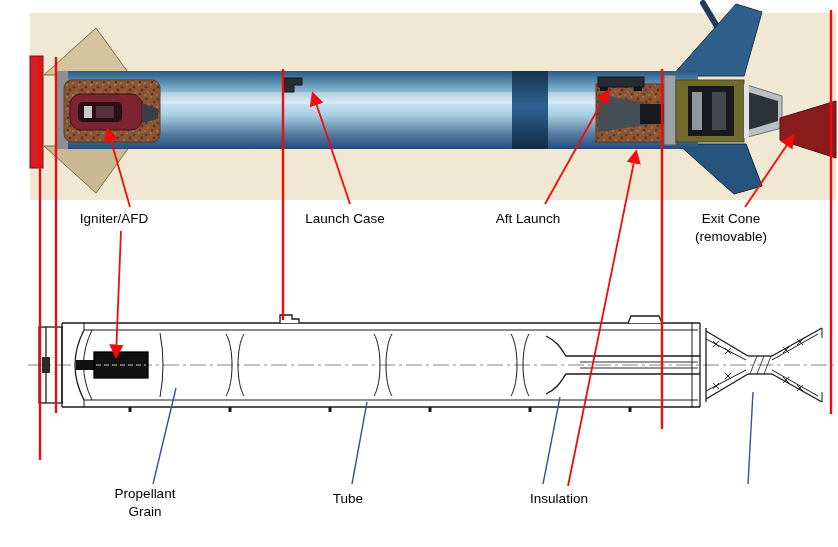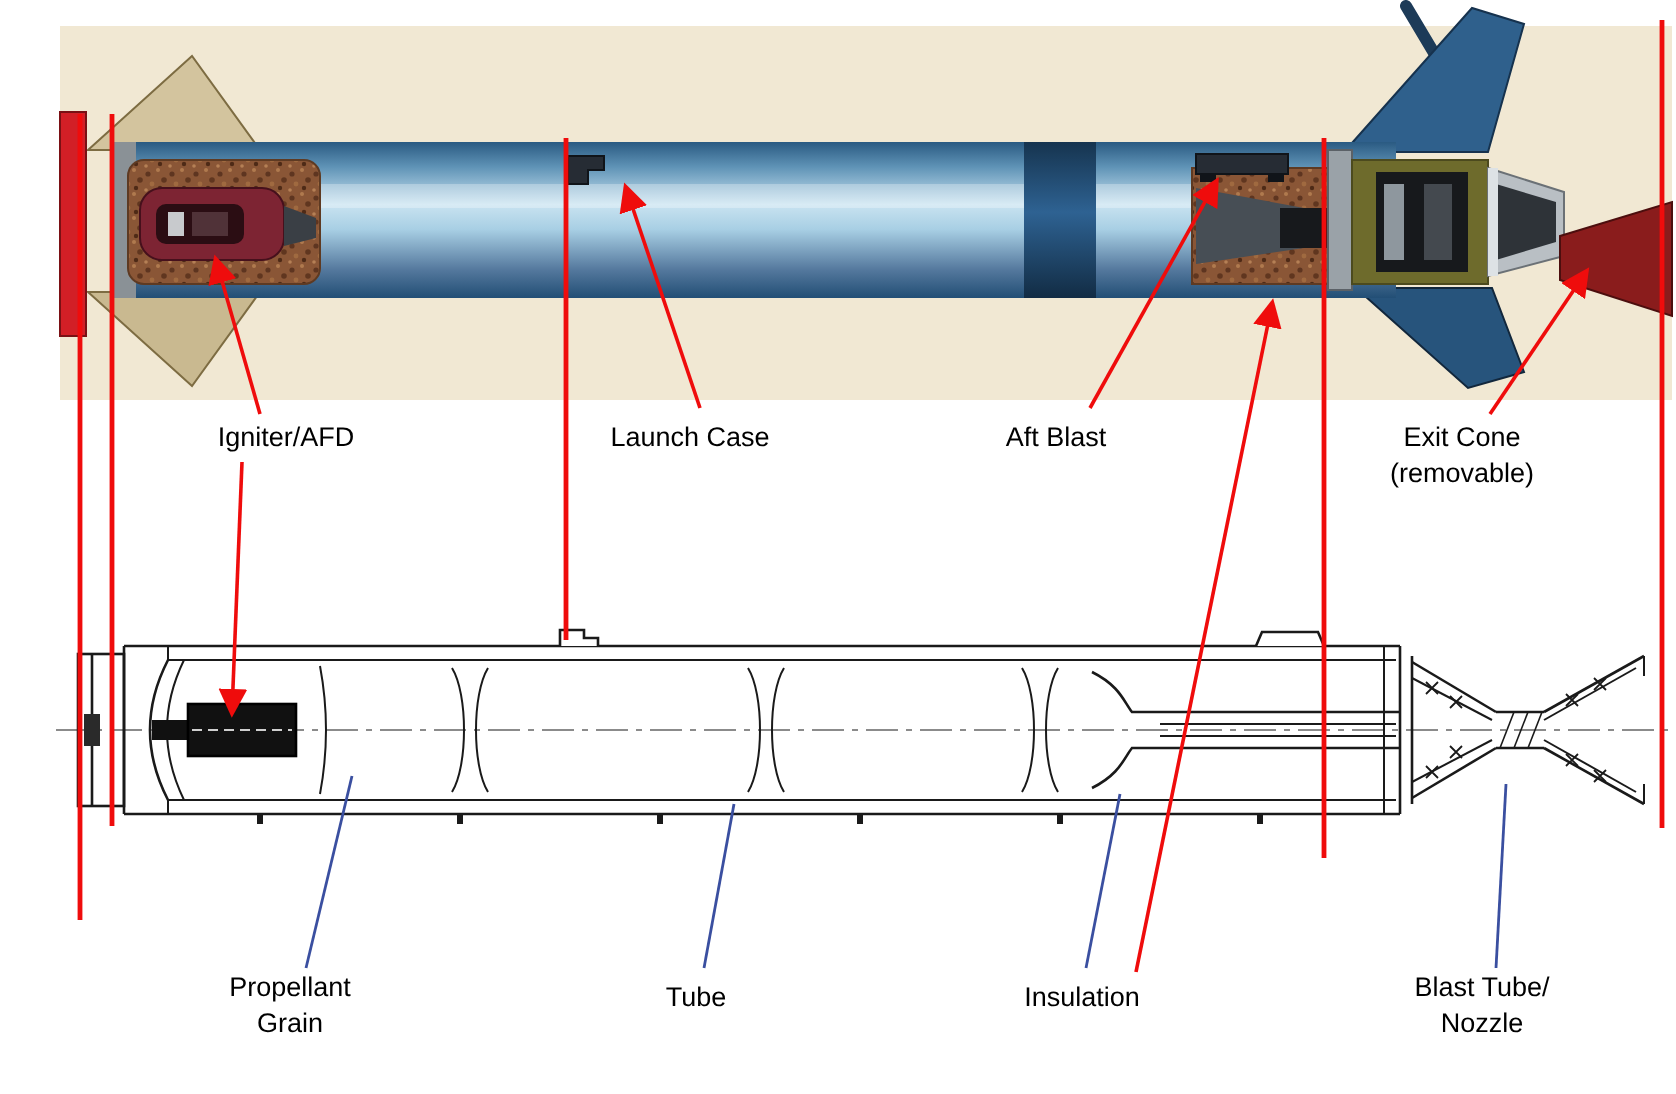--- a/index.html
+++ b/index.html
@@ -197,31 +197,27 @@
     </g>
     <g stroke-width="1.4">
       <line x1="153" y1="484" x2="176" y2="388" class="blue-line"></line>
       <line x1="352" y1="484" x2="367" y2="402" class="blue-line"></line>
       <line x1="543" y1="484" x2="560" y2="397" class="blue-line"></line>
       <line x1="748" y1="484" x2="753" y2="392" class="blue-line"></line>
     </g>
   </g>
 </svg>
 
-<div class="label" style="left:143px;top:210px">Igniter/AFD</div>
+<div class="label" style="left:114px;top:210px">Igniter/AFD</div>
 <div class="label" style="left:345px;top:210px">Launch Case</div>
-<div class="label" style="left:528px;top:210px">Aft Blast</div>
+<div class="label" style="left:528px;top:210px">Aft Launch</div>
 <div class="label" style="left:145px;top:485px">
   <div>Propellant</div>
   <div>Grain</div>
 </div>
 <div class="label" style="left:731px;top:210px">
   <div>Exit Cone</div>
   <div>(removable)</div>
 </div>
 <div class="label" style="left:348px;top:490px">Tube</div>
-<div class="label" style="left:541px;top:490px">Insulation</div>
-<div class="label" style="left:741px;top:485px">
-  <div>Blast Tube/</div>
-  <div>Nozzle</div>
+<div class="label" style="left:559px;top:490px">Insulation</div>
+
 </div>
 
-</div>
-
 </body></html>

